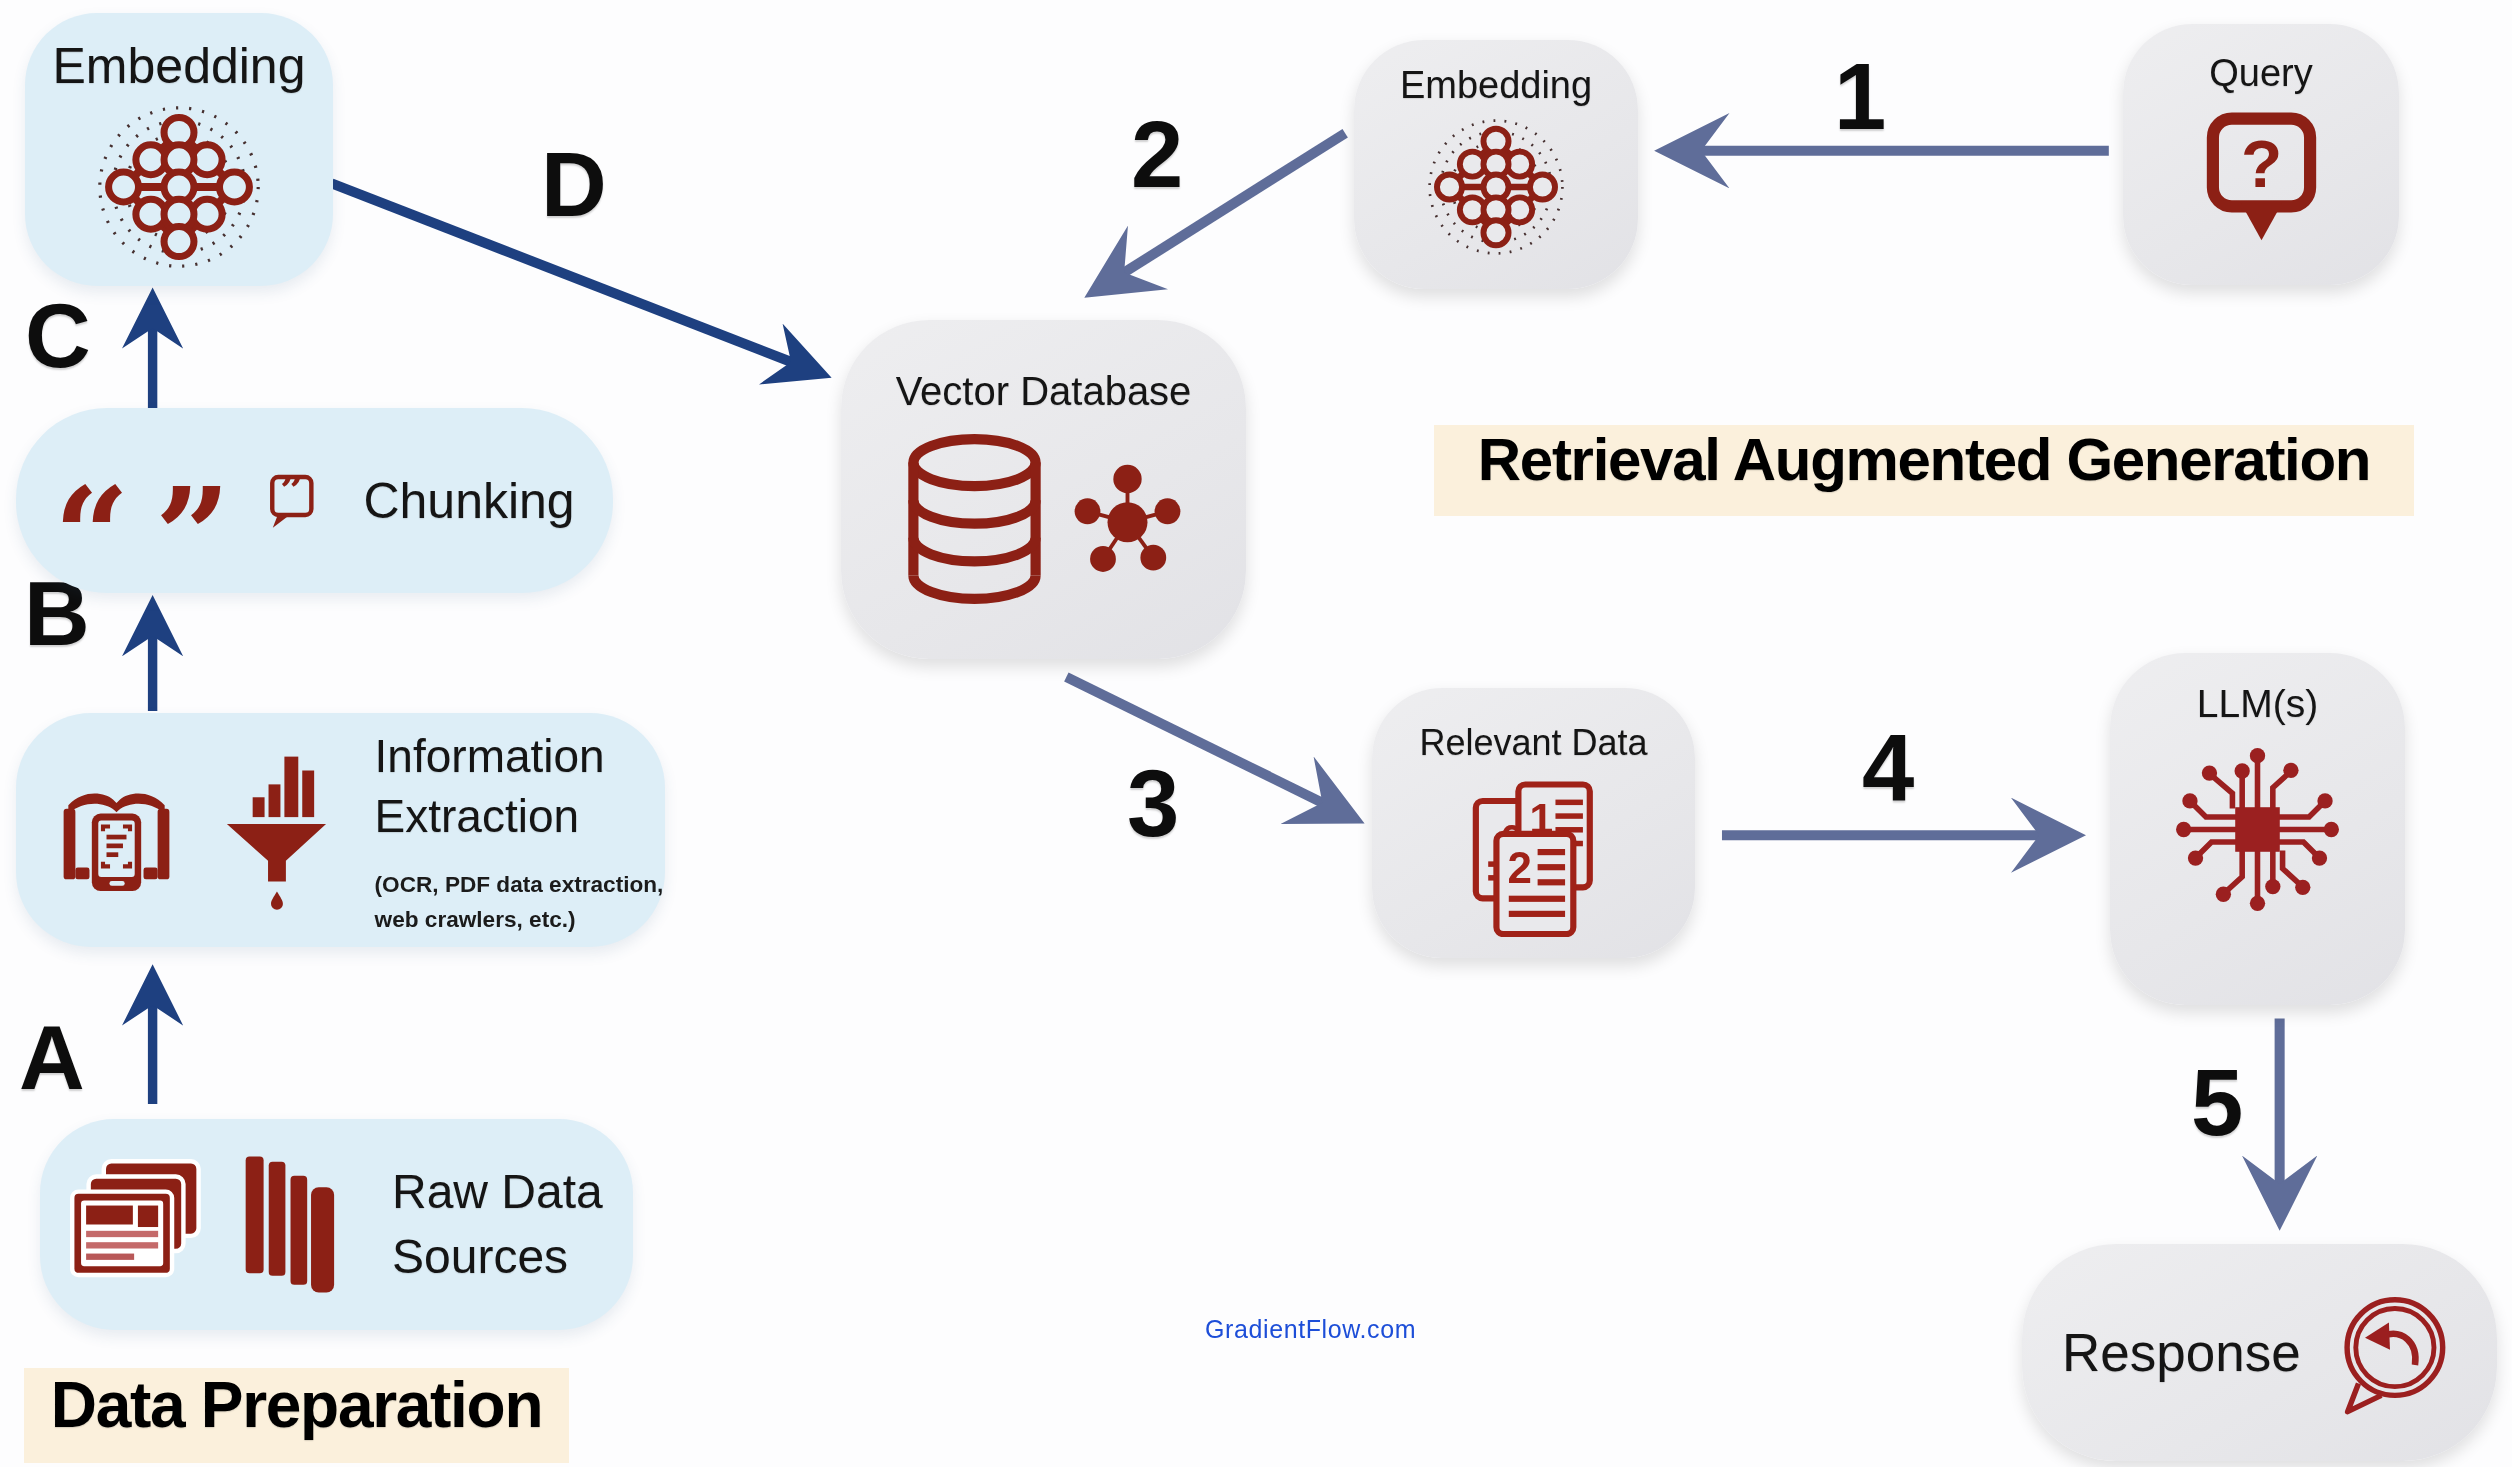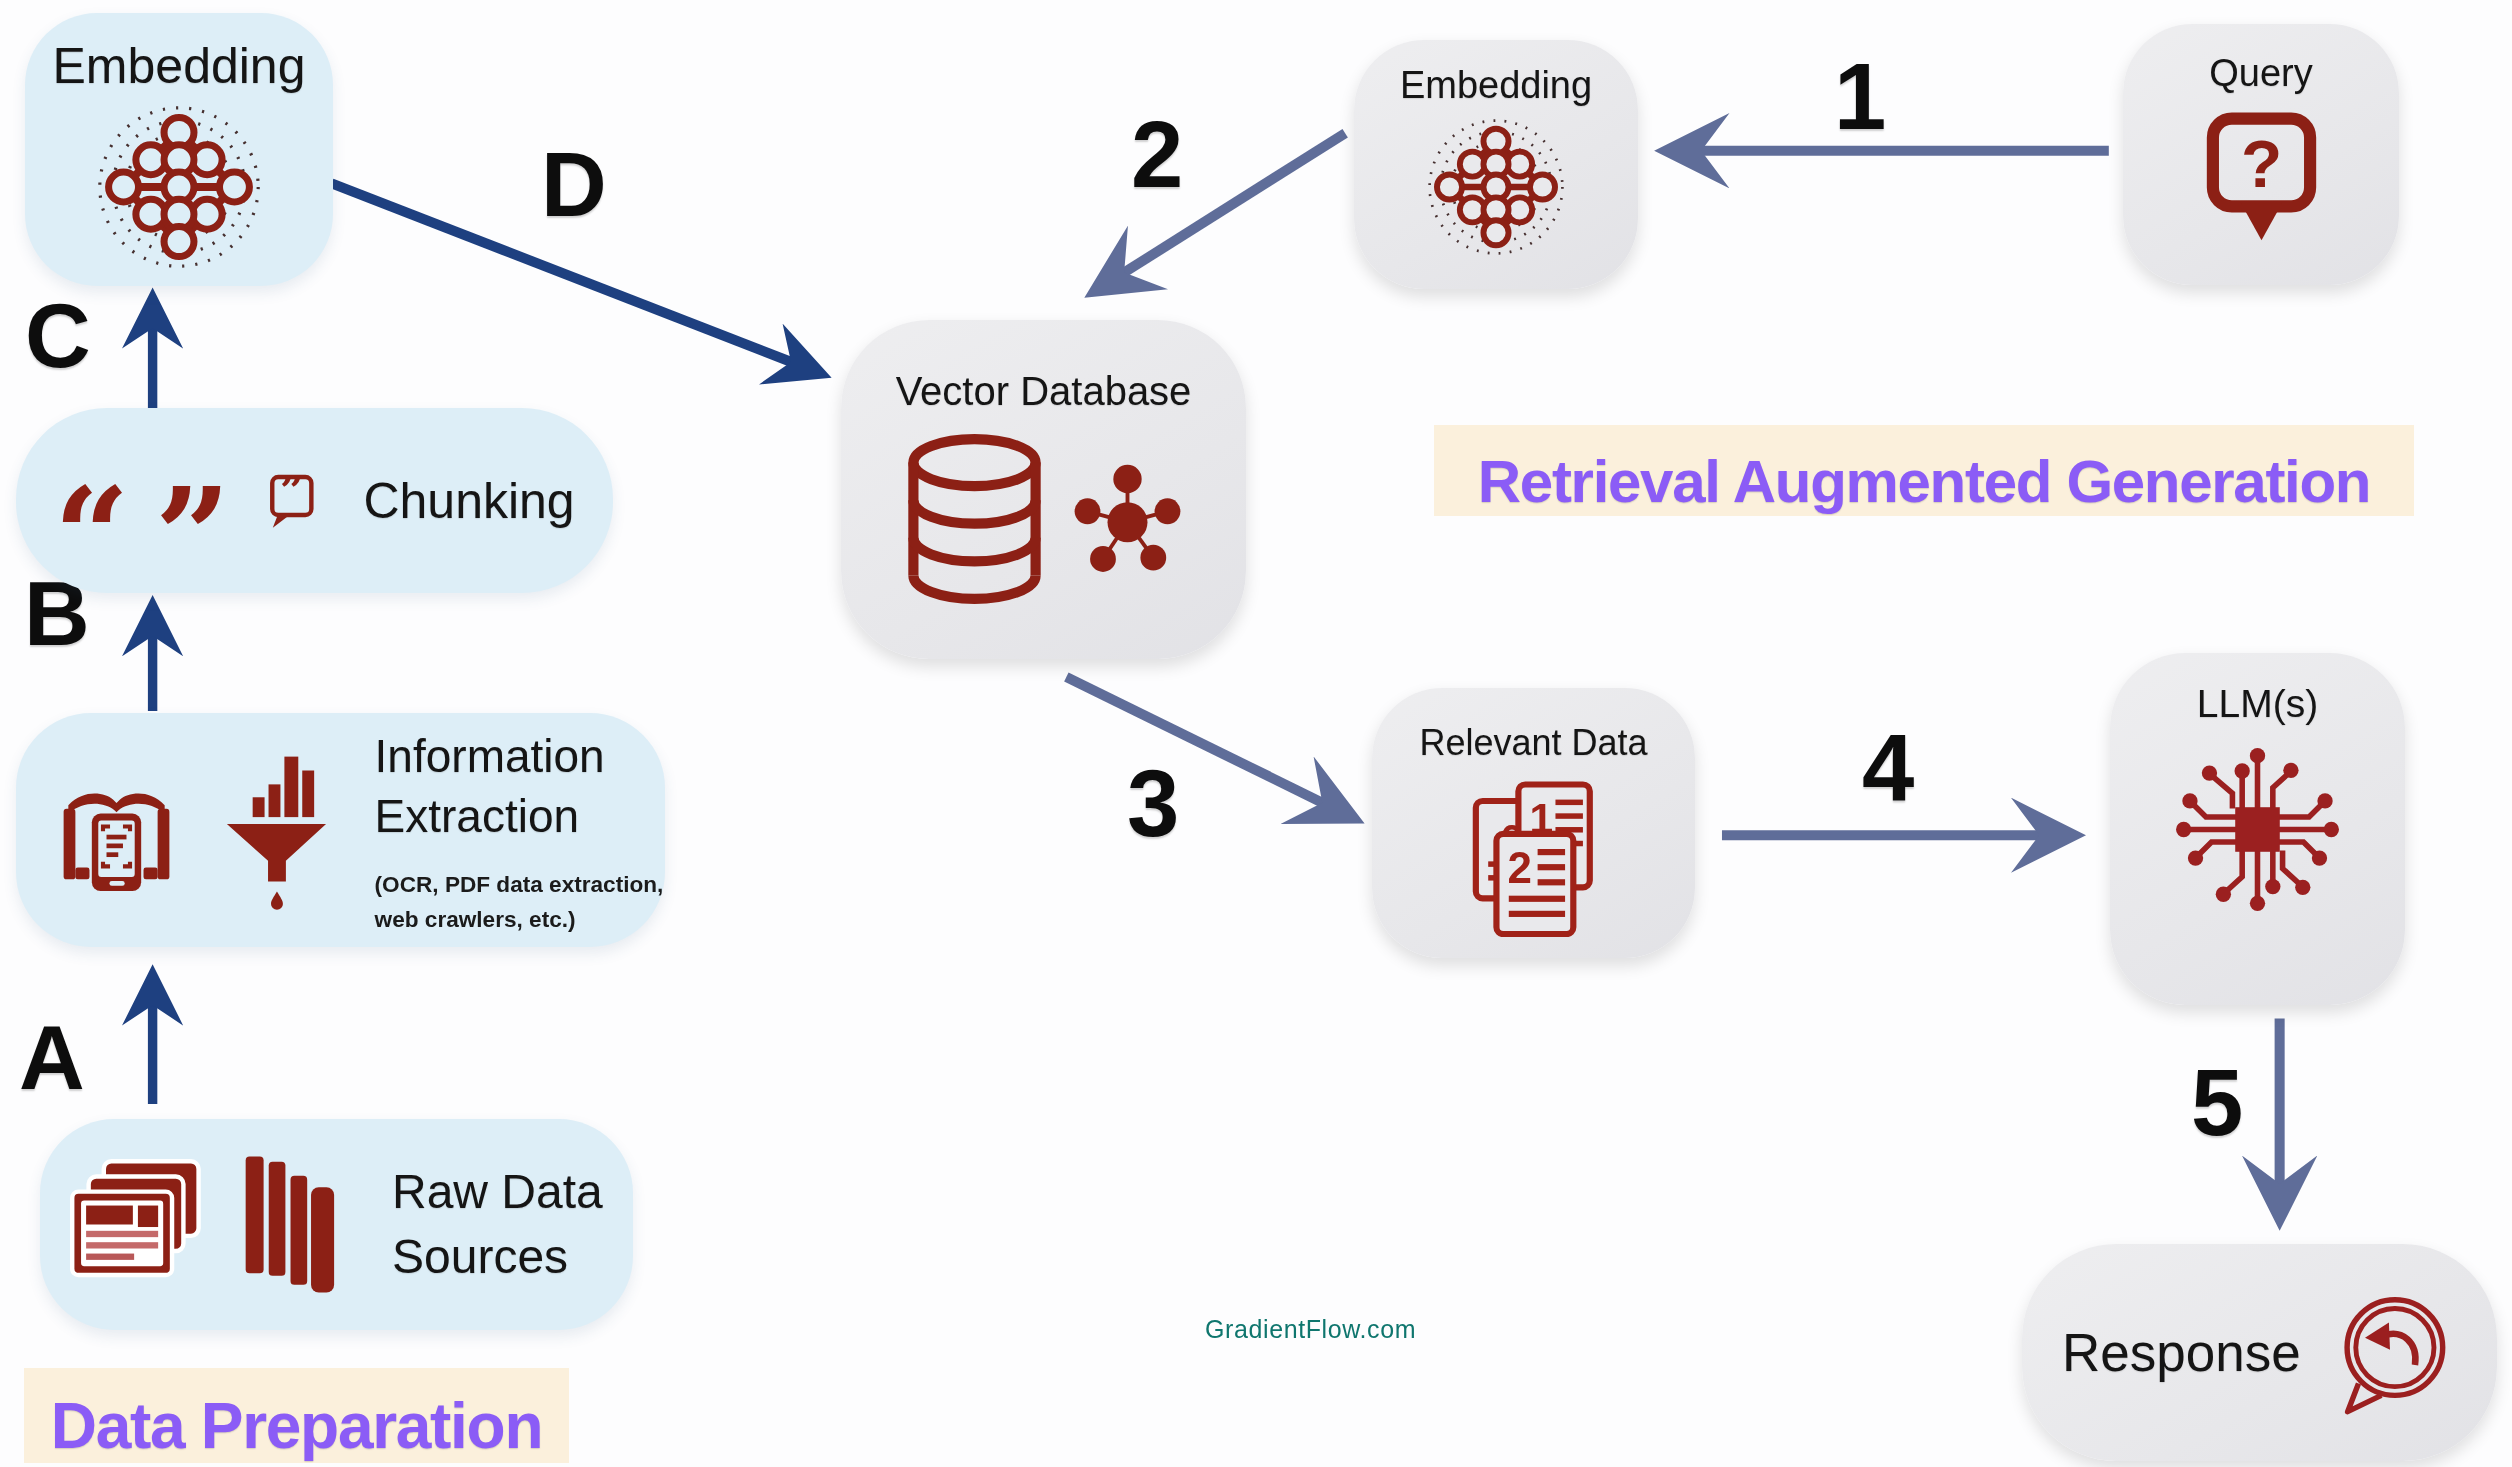--- a/index.html
+++ b/index.html
@@ -7,34 +7,34 @@
           font-family:"Liberation Sans",sans-serif;color:#111;}
   
   .node{position:absolute;box-sizing:border-box;display:flex;}
   .node.col{flex-direction:column;align-items:center;}
   .node.row{flex-direction:row;align-items:center;}
   .blue{background:#ddeef7;box-shadow:0 6.3px 14px rgba(50,90,130,.10);}
   .gray{background:linear-gradient(150deg,#eeeef0 0%,#e7e7ea 60%,#e2e2e6 100%);
         box-shadow:0 7.5px 16.3px rgba(0,0,0,.12);}
   .box-title{font-weight:normal;color:#151515;text-shadow:0 1.3px 1.3px rgba(0,0,0,.12);white-space:nowrap;}
   
-  .band{position:absolute;background:#fbf0dc;display:flex;align-items:flex-end;justify-content:center;
-        font-weight:bold;color:#8b5cf6;text-shadow:0 1.3px 1.3px rgba(0,0,0,.15);white-space:nowrap;}
+  .band{position:absolute;background:#fbf0dc;display:flex;align-items:flex-start;justify-content:center;
+        font-weight:bold;color:#000000;text-shadow:0 1.3px 1.3px rgba(0,0,0,.15);white-space:nowrap;}
   
   .step{position:absolute;font-weight:bold;color:#0d0d0d;line-height:1;
         text-shadow:0 1.9px 1.9px rgba(0,0,0,.18);}
   
   .blue svg{--boxfill:#ddeef7;}
   .gray svg{--boxfill:#e9e9ec;}
   .nodefill{fill:var(--boxfill);}
   .red-s{stroke:#8c2015;fill:none;}
   .red-f{fill:#8c2015;}
   #arrows{position:absolute;left:0;top:0;width:2512px;height:1467px;}
   .quote{font-family:"DejaVu Serif",serif;font-weight:bold;color:#8c2015;line-height:0;}
-  .watermark{position:absolute;font-size:25px;color:#0f766e;letter-spacing:0.6px;}
+  .watermark{position:absolute;font-size:25px;color:#1d4ed8;letter-spacing:0.6px;}
   .subtt{font-weight:bold;color:#1b1b1b;}
 </style>
 </head>
 <body>
 
 <div id="canvas">
 
   <svg id="arrows" viewBox="0 0 4000 2336">
     <defs>
       <marker id="navyHead" viewBox="0 0 12 12" markerWidth="6.5" markerHeight="6.5" refX="9" refY="6" orient="auto">

